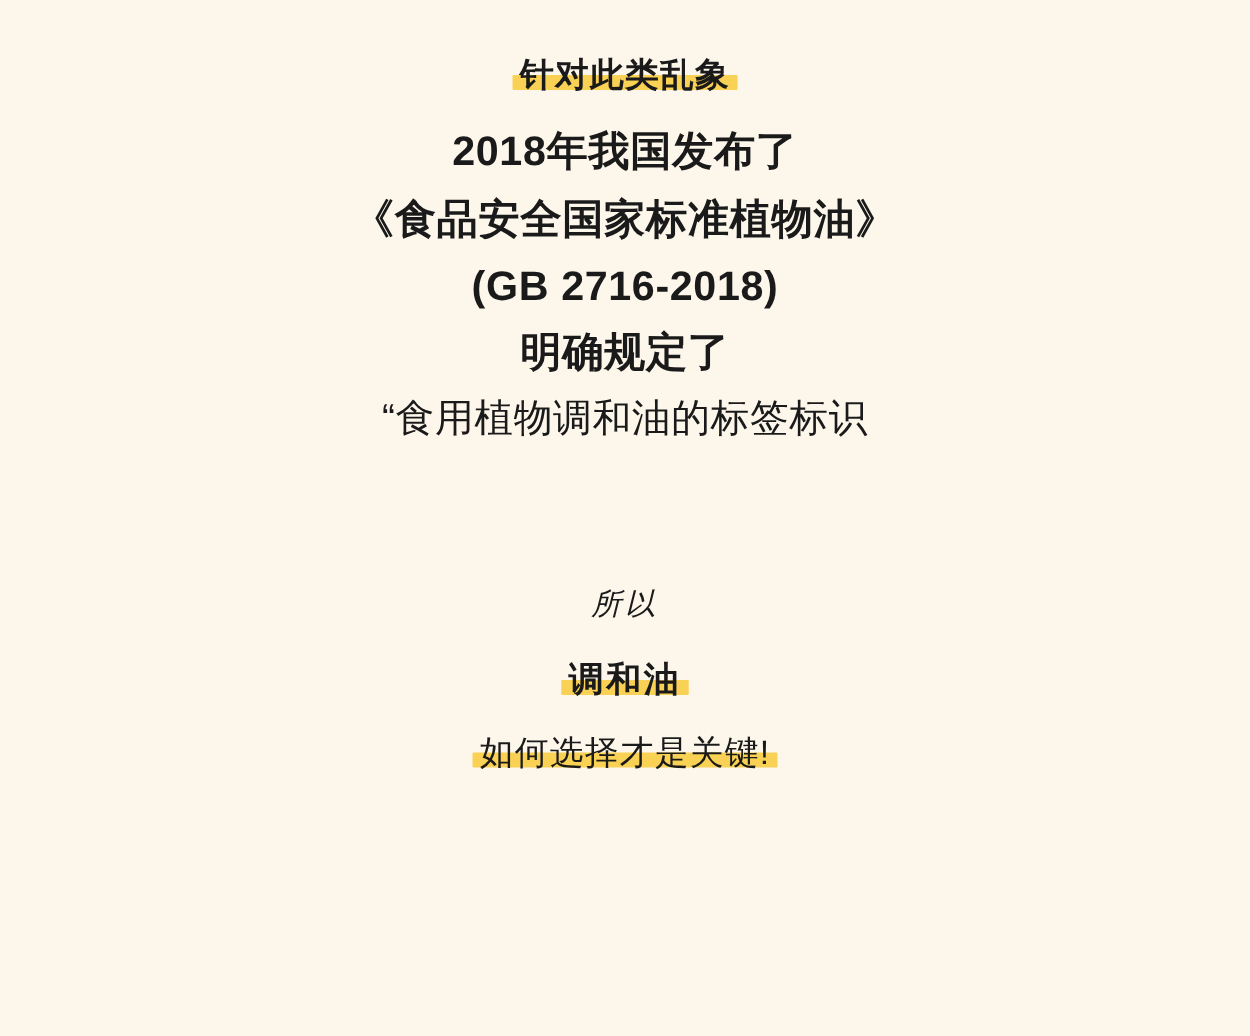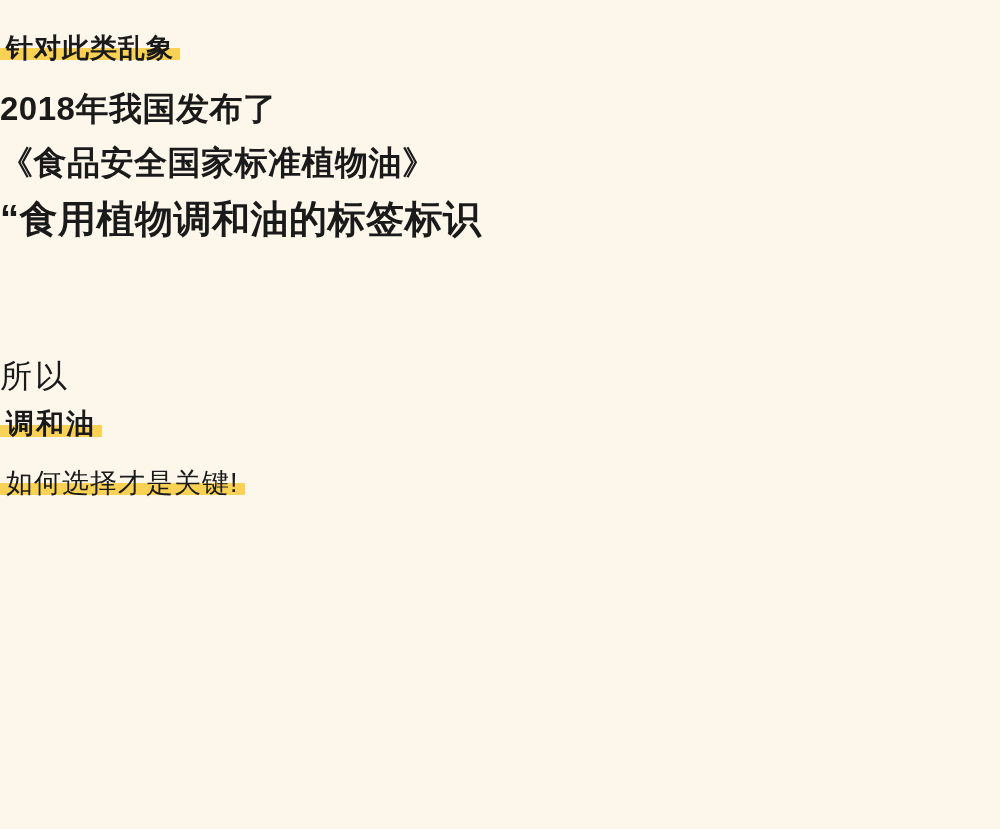--- a/index.html
+++ b/index.html
@@ -13,22 +13,22 @@
     font-family: "Liberation Sans", "DejaVu Sans", sans-serif;
     color: #1a1a1a;
     overflow: hidden;
   }
   .page {
     width: 1000px;
     height: 829px;
     box-sizing: border-box;
     display: flex;
     flex-direction: column;
-    align-items: flex-start;
-    padding-top: 34px;
+    align-items: center;
+    padding-top: 46px;
     border-radius: 22px;
   }
   .line {
     text-align: center;
     line-height: 1.05;
     white-space: nowrap;
   }
   
   .hl {
     display: inline-block;
@@ -59,32 +59,33 @@
     font-size: 33px;
     font-weight: bold;
     letter-spacing: 0.5px;
     margin-bottom: 19px;
   }
   .body-line.latin {
     font-size: 33px;
     letter-spacing: 0.5px;
   }
   .quote-line {
-    font-size: 38px;
-    font-weight: bold;
+    font-size: 31px;
+    font-weight: normal;
     letter-spacing: 0.5px;
     margin-bottom: 16px;
   }
   .gap {
     height: 104px;
   }
   .soyi {
-    font-size: 32px;
+    font-size: 24px;
     letter-spacing: 3px;
-    margin-bottom: 16px;
+    margin-bottom: 32px;
+    font-style: italic;
   }
   .blend {
     font-size: 28px;
     font-weight: bold;
     letter-spacing: 2px;
     margin-bottom: 30px;
   }
   .blend .bar {
     height: 13px;
     bottom: 1px;
@@ -106,20 +107,22 @@
 
   <div class="line headline">
     <span class="hl">
       <span class="bar"></span>
       <span class="txt">针对此类乱象</span>
     </span>
   </div>
 
   <div class="line body-line">2018年我国发布了</div>
   <div class="line body-line">《食品安全国家标准植物油》</div>
+  <div class="line body-line latin">(GB 2716-2018)</div>
+  <div class="line body-line">明确规定了</div>
 
   <div class="line quote-line">“食用植物调和油的标签标识</div>
 
   <div class="gap"></div>
 
   <div class="line soyi">所以</div>
 
   <div class="line blend">
     <span class="hl">
       <span class="bar"></span>

